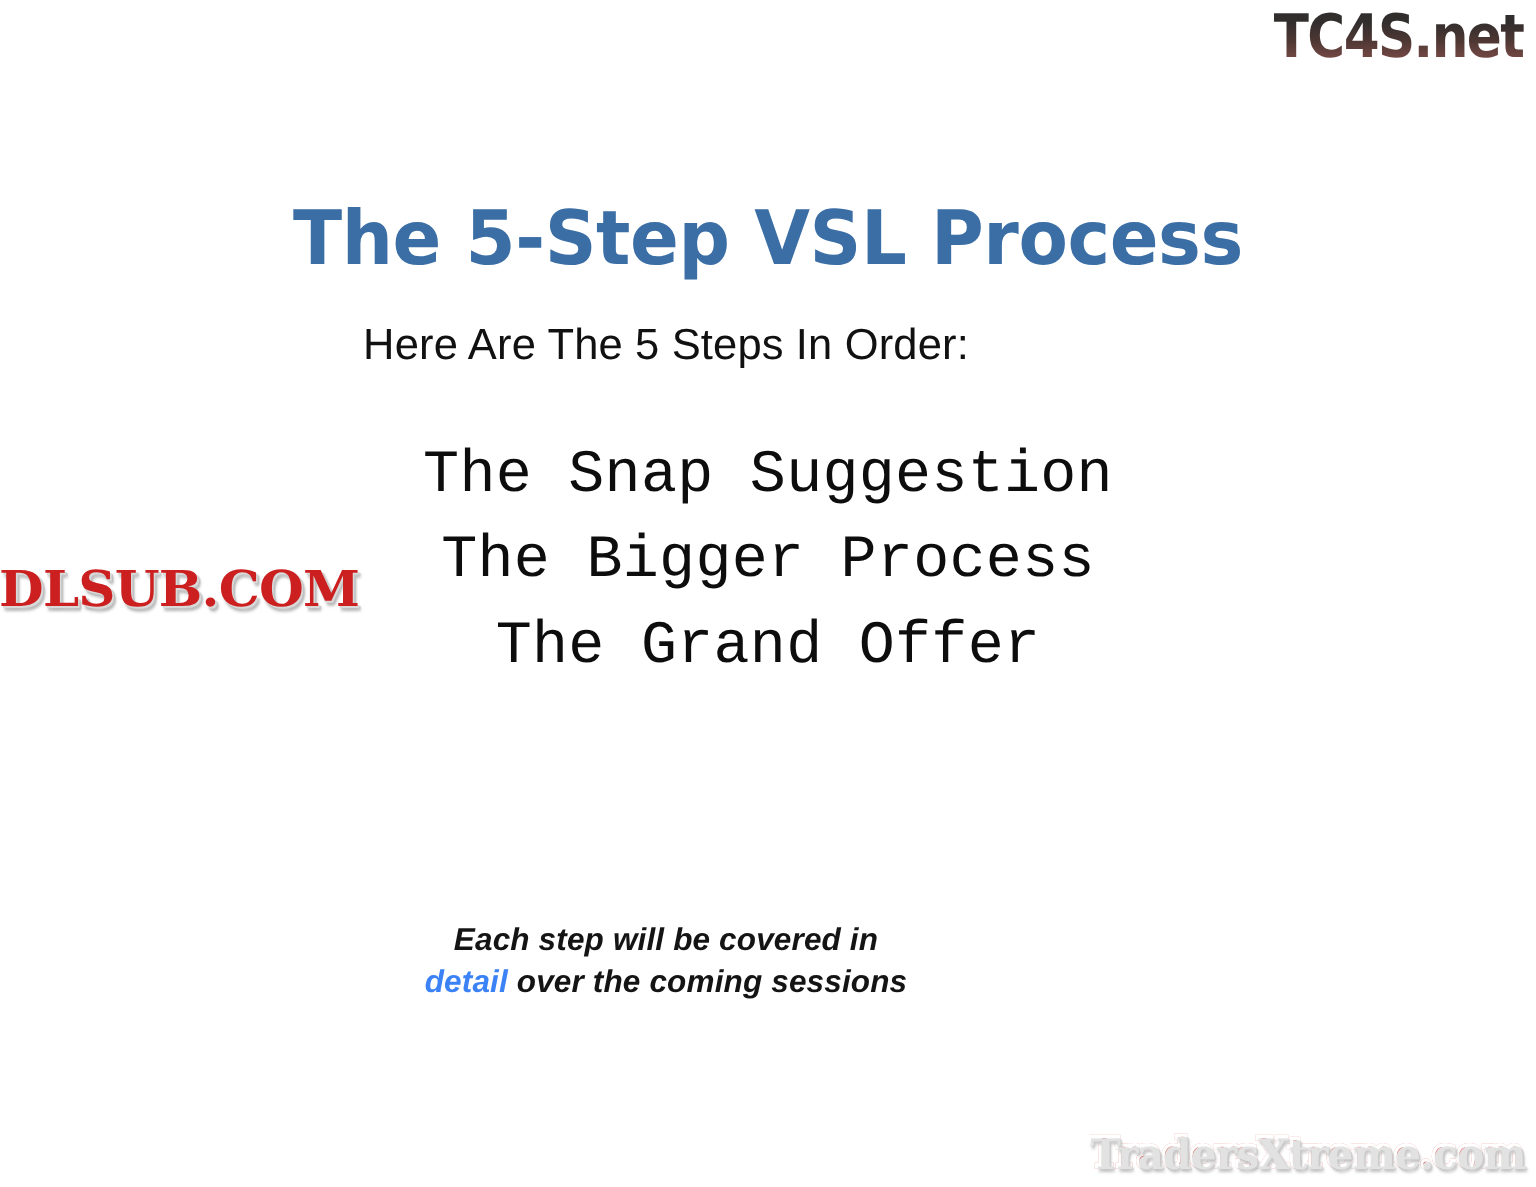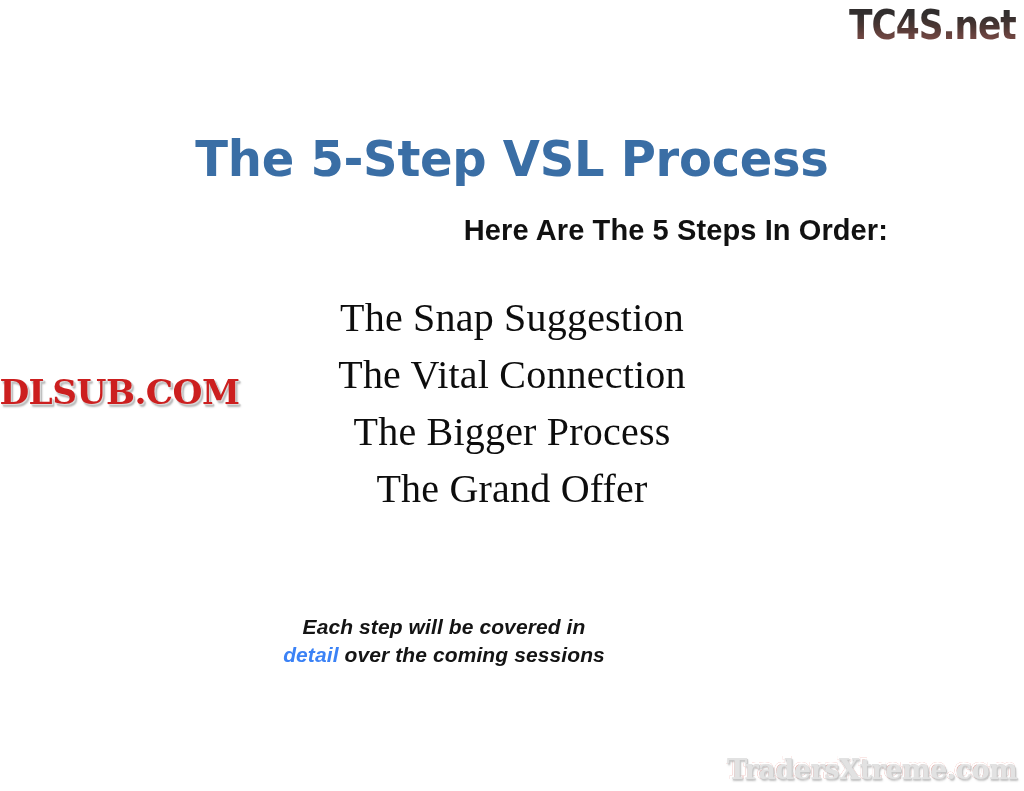--- a/index.html
+++ b/index.html
@@ -65,43 +65,43 @@
     color: #3a6ea5;
     white-space: nowrap;
   }
 
   
   #page-subtitle {
     position: absolute;
     top: 188px;
     left: 0;
     width: 888px;
-    text-align: right;
+    text-align: center;
     font-family: "Liberation Sans", sans-serif;
-    font-weight: bold;
+    font-weight: normal;
     font-size: 29px;
     line-height: 36px;
     letter-spacing: 0.1px;
     color: #111111;
     white-space: nowrap;
   }
 
   
   #steps-list {
     position: absolute;
     top: 289px;
     left: 0;
     width: 1024px;
     margin: 0;
     padding: 0;
     list-style: none;
     text-align: center;
   }
   .step-item {
-    font-family: Liberation Serif, serif;
+    font-family: Liberation Mono, monospace;
     font-weight: normal;
     font-size: 40px;
     line-height: 57px;
     color: #0d0d0d;
     letter-spacing: 0.2px;
     white-space: nowrap;
   }
 
   
   #watermark {
@@ -187,21 +187,20 @@
 <div id="slide">
 
   <div id="brand-logo">TC4S.net</div>
 
   <h1 id="page-title">The 5-Step VSL Process</h1>
 
   <h2 id="page-subtitle">Here Are The 5 Steps In Order:</h2>
 
   <ul id="steps-list">
     <li class="step-item">The Snap Suggestion</li>
-    <li class="step-item">The Vital Connection</li>
     <li class="step-item">The Bigger Process</li>
     <li class="step-item">The Grand Offer</li>
   </ul>
 
   <div id="watermark">
     <span class="wm-text">DLSUB.COM</span>
   </div>
 
   <div id="closing-note">
     <div>Each step will be covered in</div>

